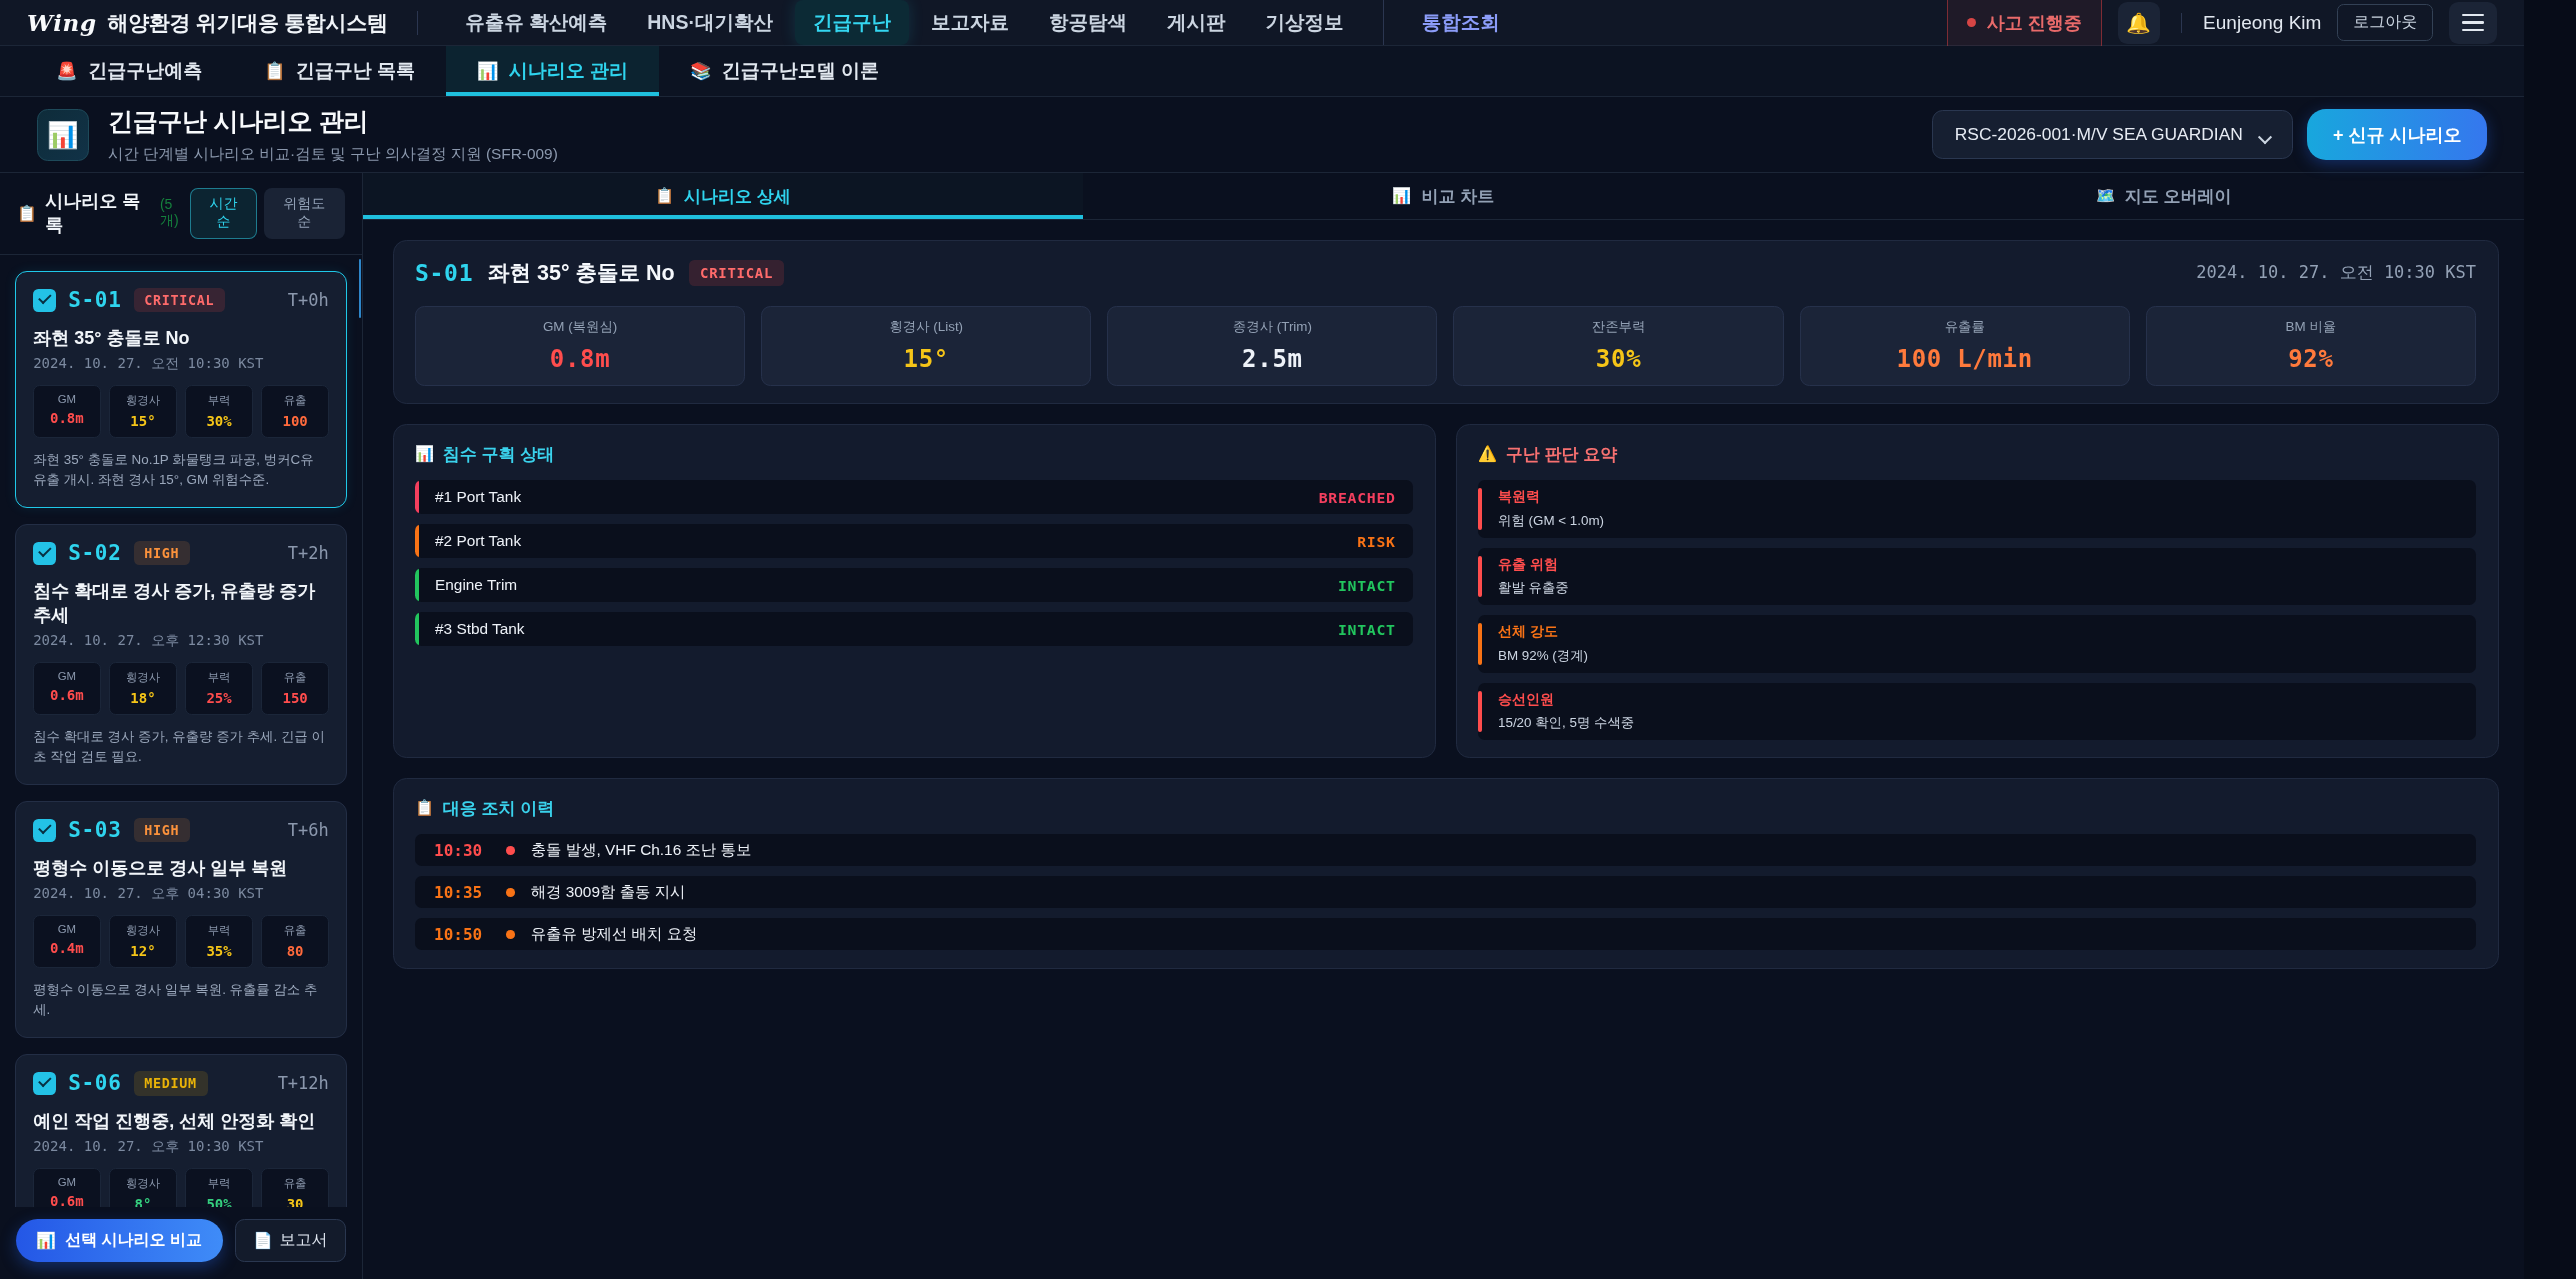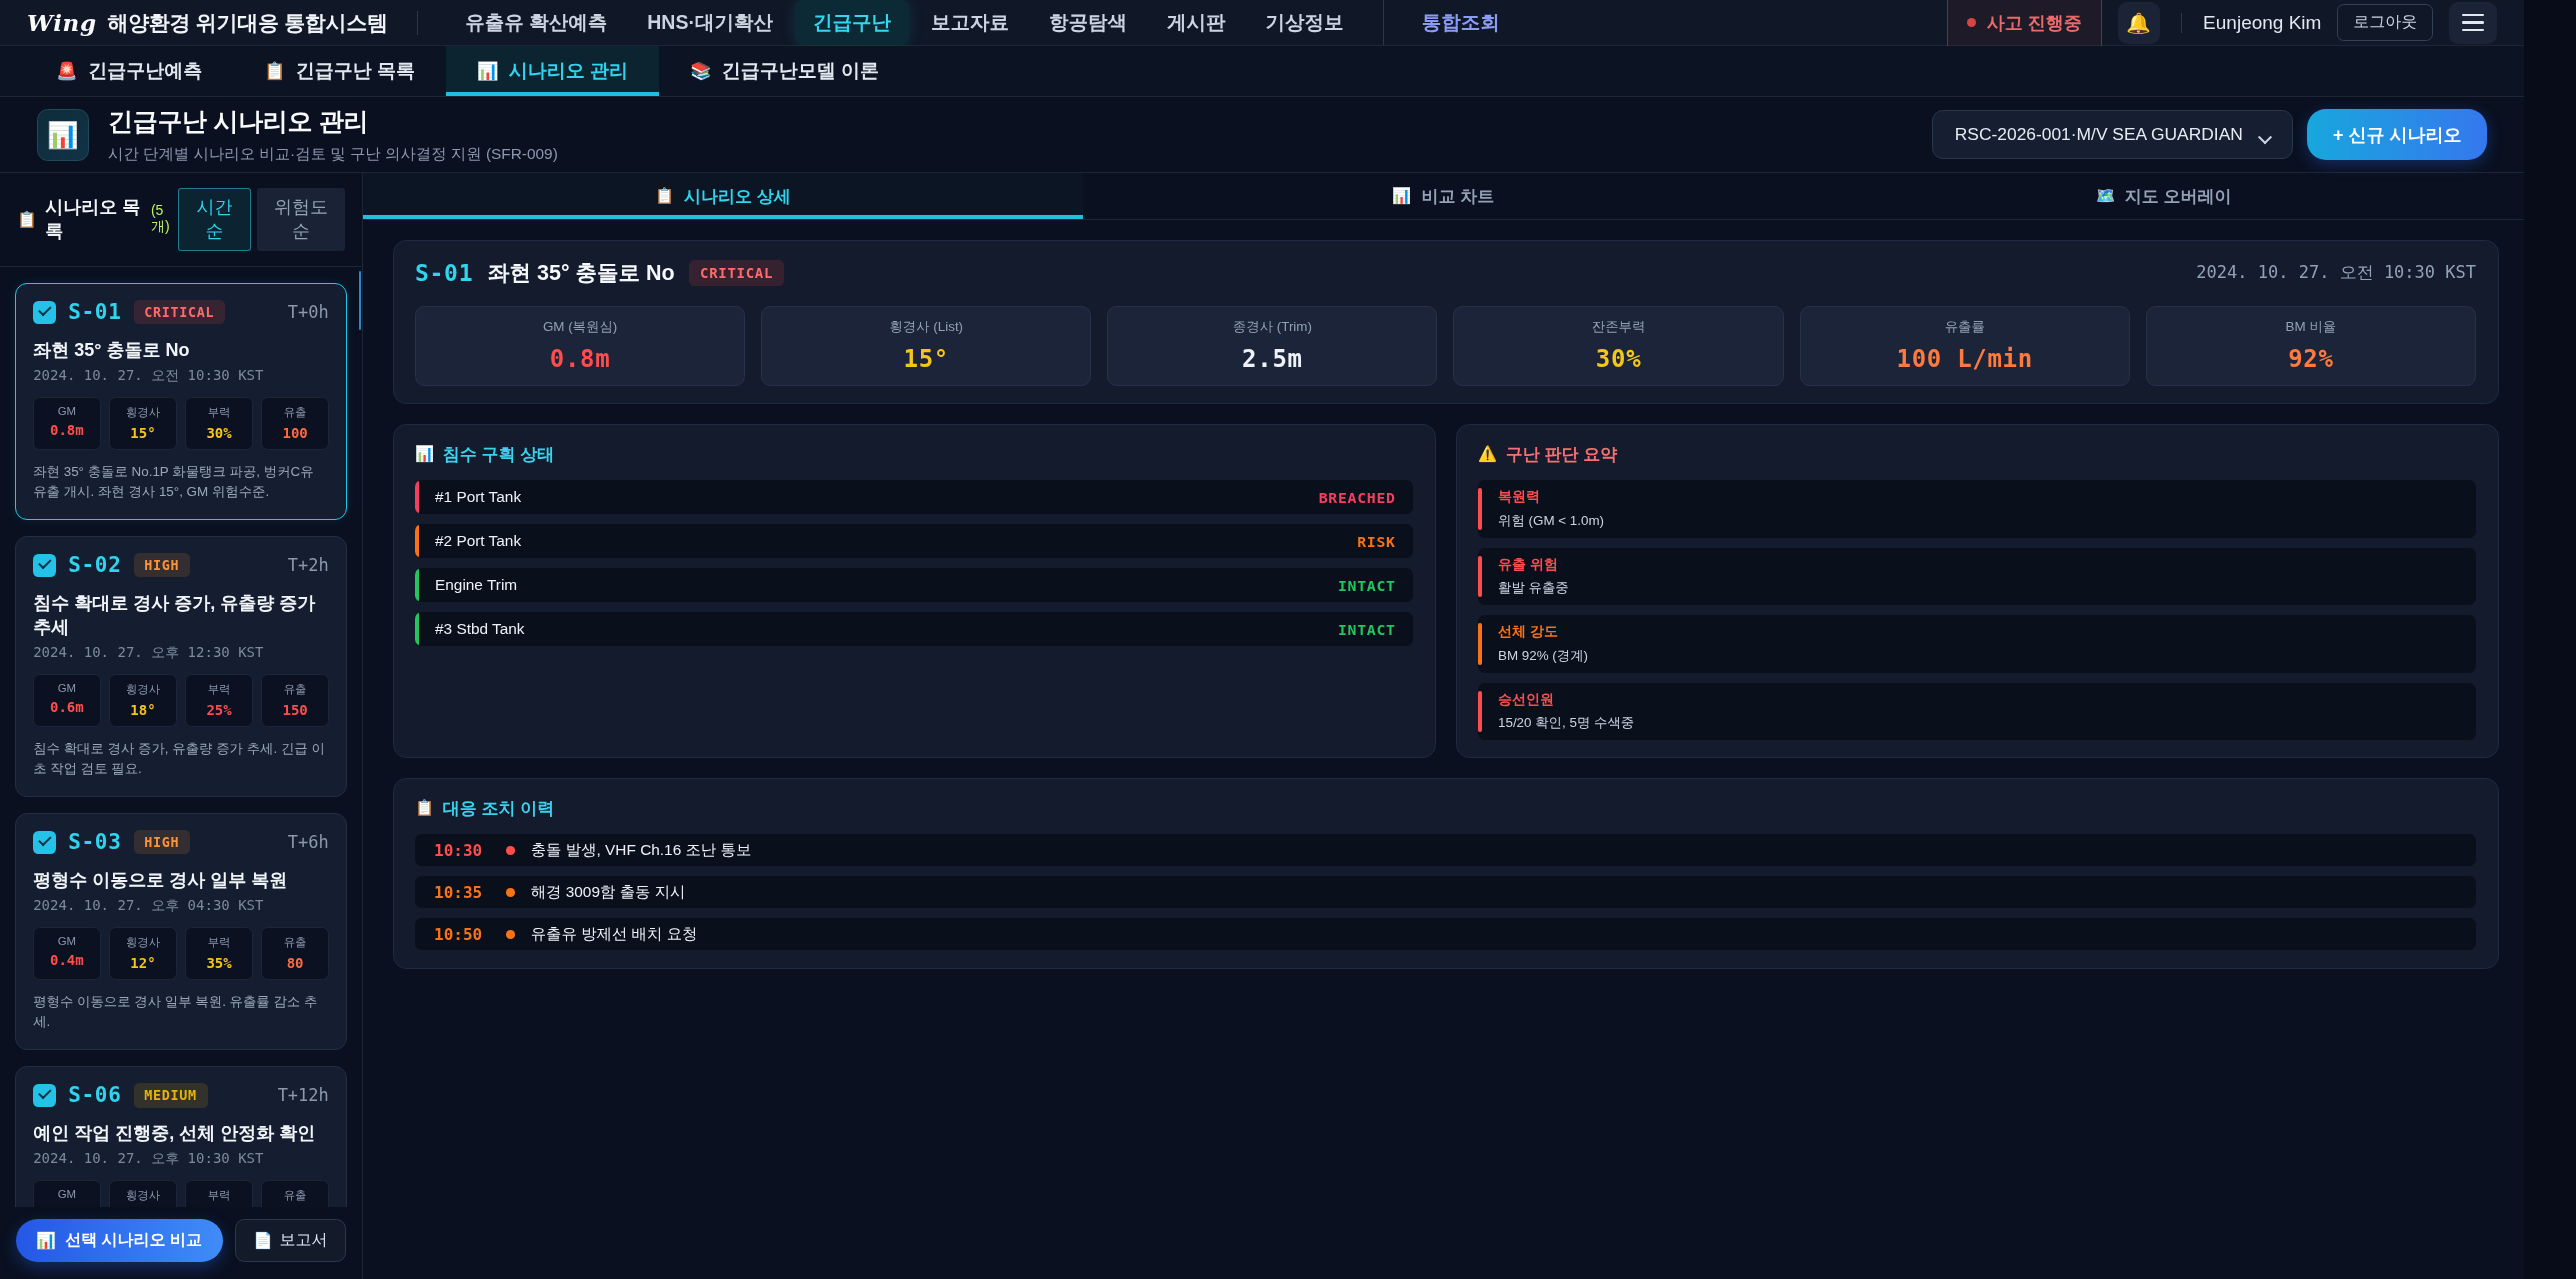--- a/index.html
+++ b/index.html
@@ -64,23 +64,23 @@
              color:#fff; font-size:18px; font-weight:700; padding:13.4px 25.5px; cursor:pointer;
              font-family:inherit; box-shadow:0 4px 14.8px rgba(37,99,235,.35); }
 
   
   .body { flex:1; display:flex; min-height:0; }
   .sidebar { width:363px; flex:0 0 363px; border-right:0.7px solid #1c2637; display:flex;
              flex-direction:column; min-height:0; }
   .sb-head { display:flex; align-items:center; padding:14.8px 17.4px; border-bottom:0.7px solid #1c2637; }
   .sb-icon { font-size:16px; margin-right:8px; }
   .sb-title { font-size:18px; font-weight:700; color:#f1f5f9; }
-  .sb-count { font-size:14px; color:#bef264; margin-left:6.7px; }
+  .sb-count { font-size:14px; color:#15803d; margin-left:6.7px; }
   .sb-sort { margin-left:auto; display:flex; gap:6.7px; }
-  .sort-btn { font-size:18px; padding:6.7px 13.4px; border-radius:3px; cursor:pointer; font-family:Liberation Serif, serif;
+  .sort-btn { font-size:14px; padding:6.7px 13.4px; border-radius:8px; cursor:pointer; font-family:Liberation Serif, serif;
               background:#1a2335; color:#94a3b8; border:0.7px solid transparent; }
   .sort-btn.active { background:#0c2431; color:#2fd4ee; border:0.7px solid rgba(47,212,238,.5); }
 
   .sb-list { flex:1; min-height:0; overflow:hidden; padding:16px 14.8px; display:flex;
              flex-direction:column; gap:16px; position:relative; }
   .sb-scrollthumb { position:absolute; top:4px; right:0.7px; width:2.7px; height:59px;
                     border-radius:1.3px; background:#2e86c9; }
 
   .scard { background:#151e30; border:1px solid #232e45; border-radius:12px; padding:16px 17.4px; cursor:pointer; }
   .scard.selected { border-color:#1fc9e9; box-shadow:0 0 12px rgba(31,201,233,.10); }

